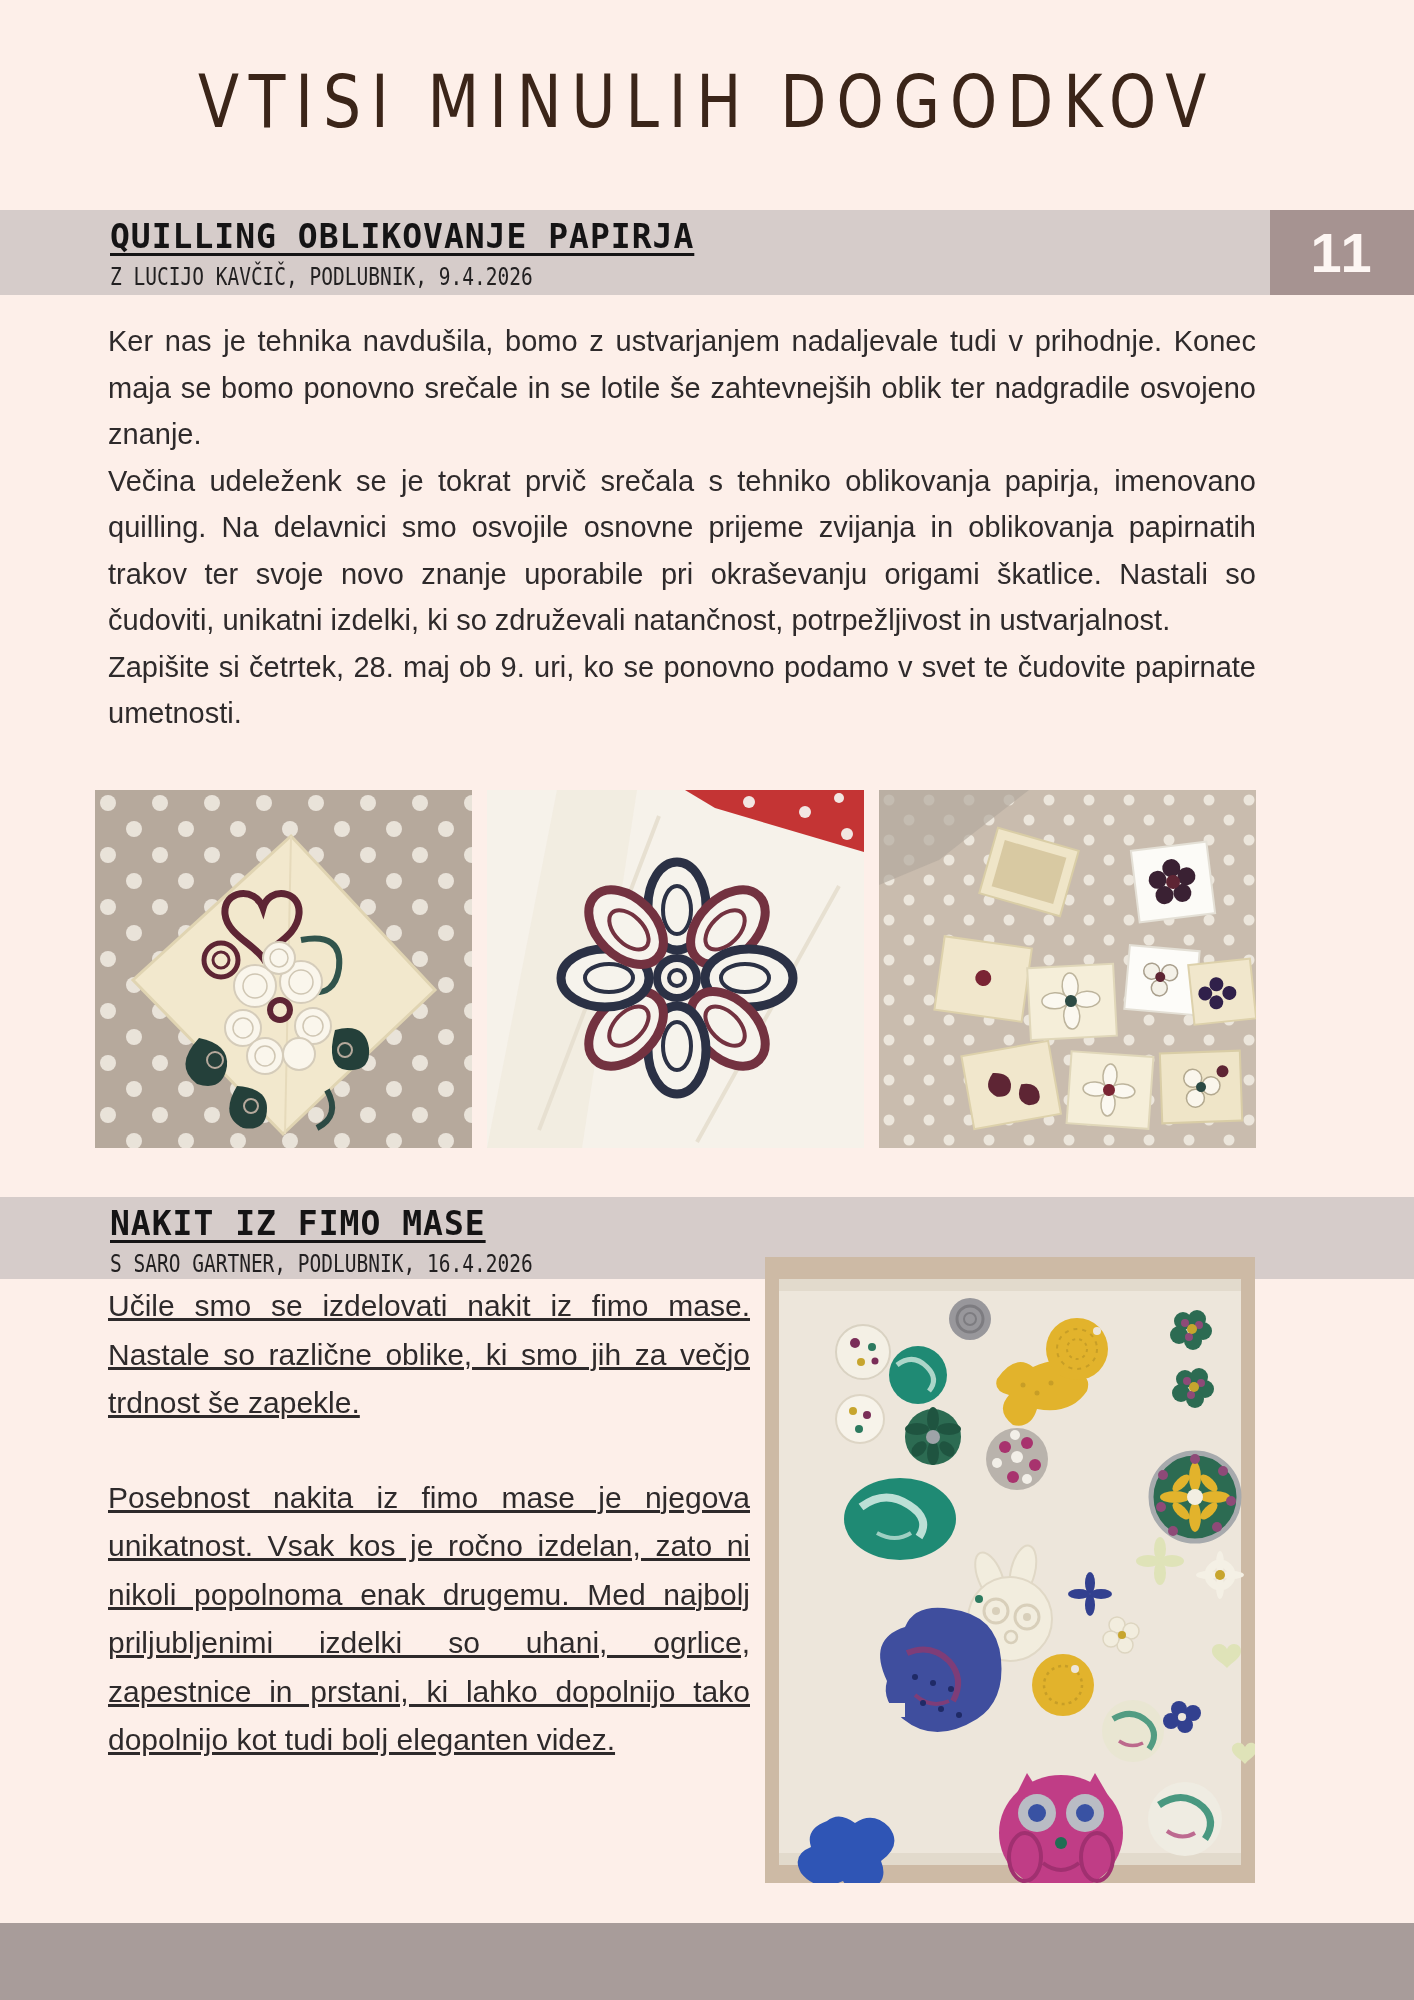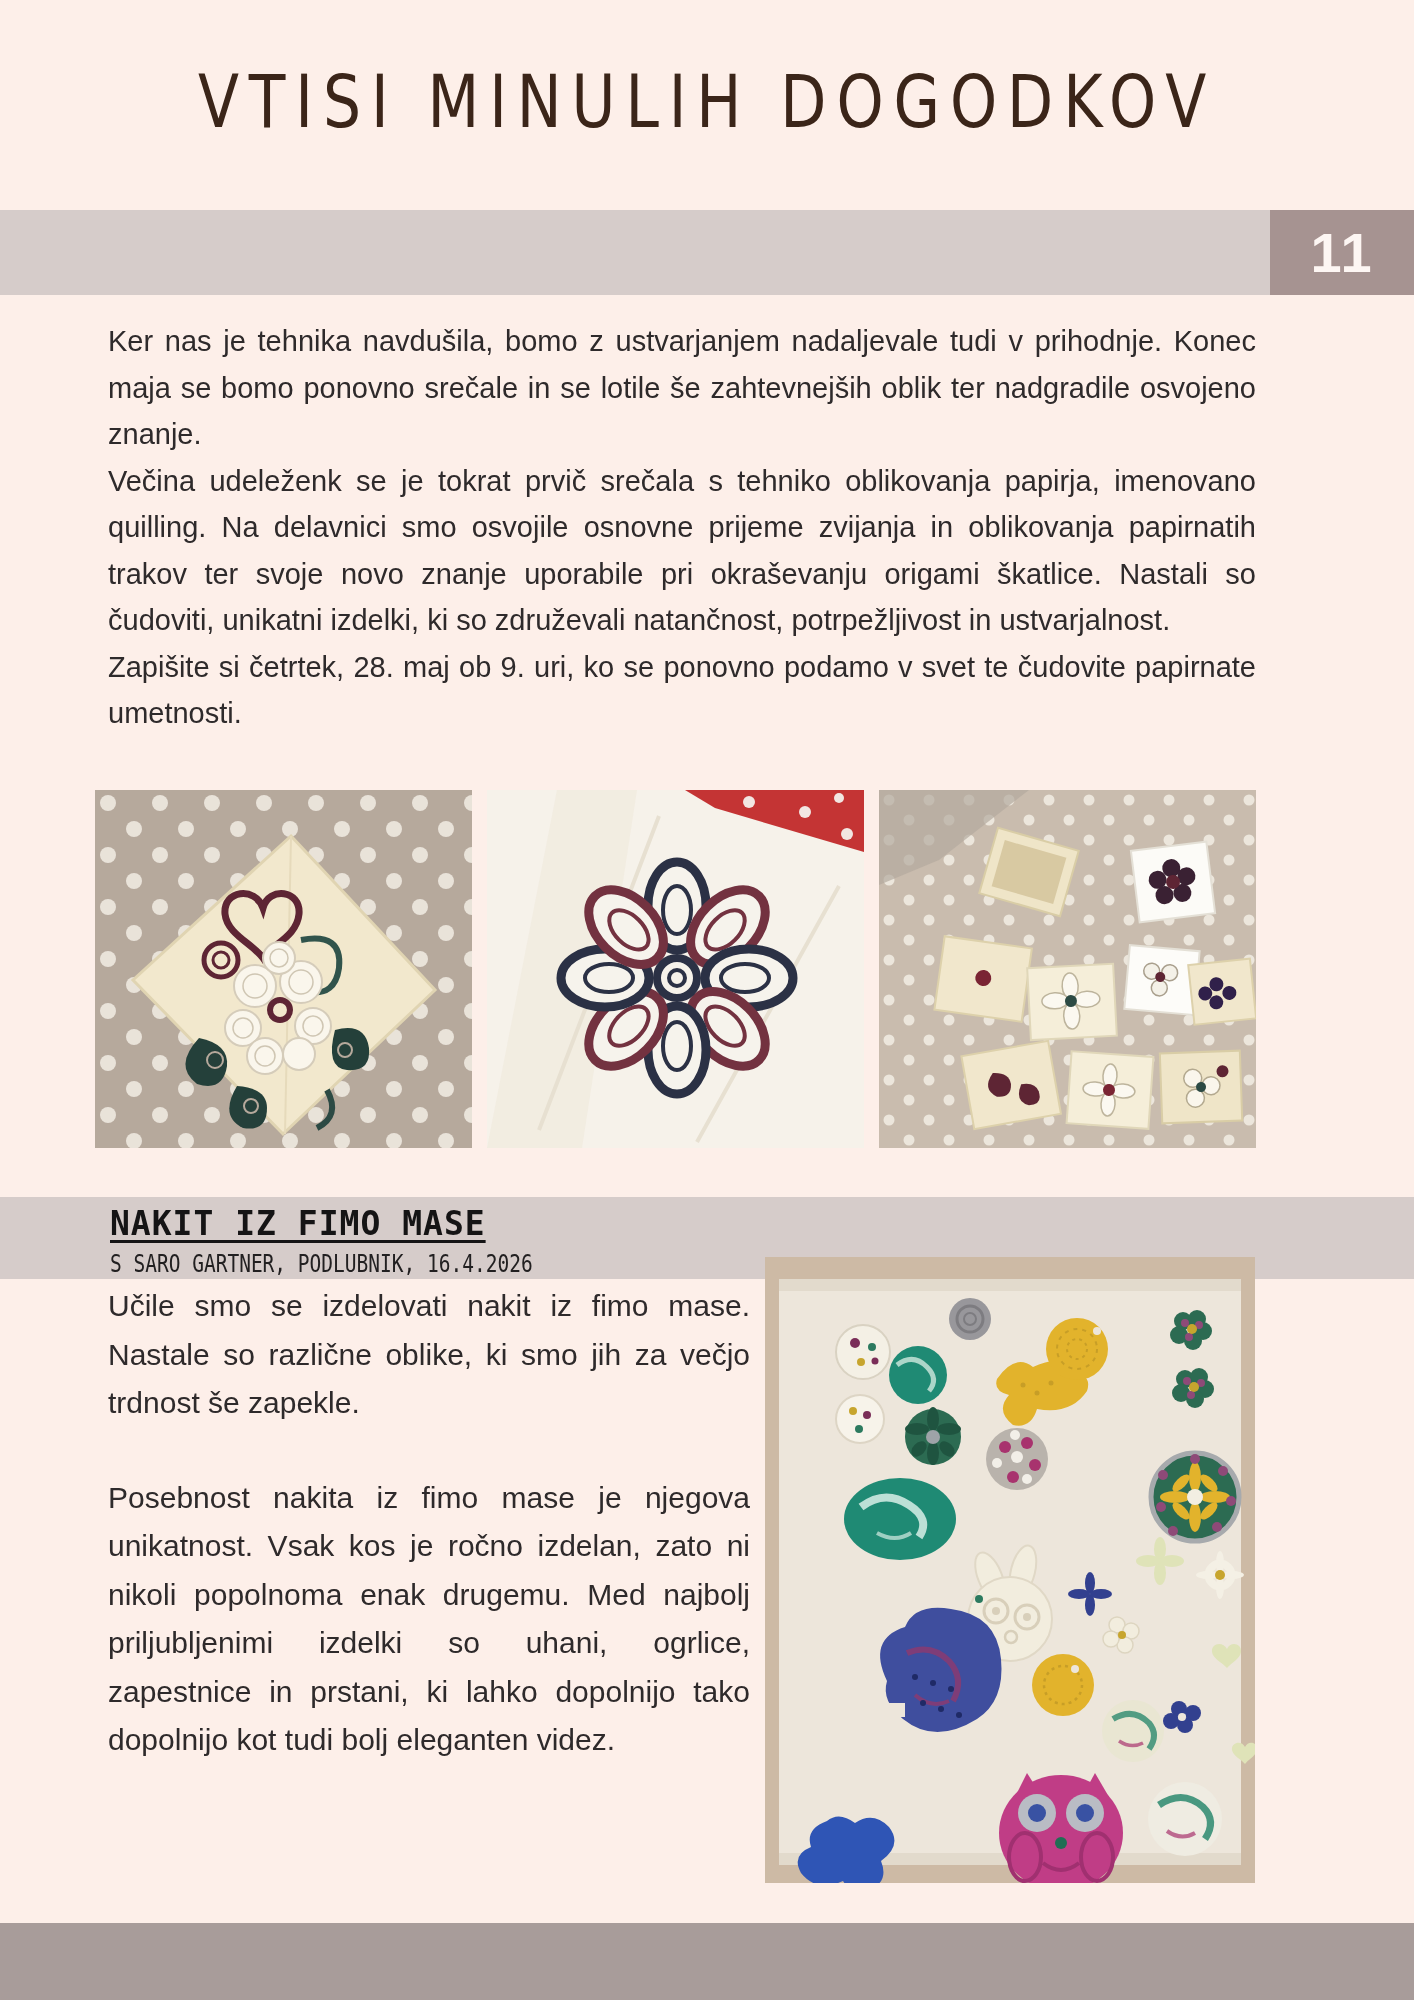--- a/index.html
+++ b/index.html
@@ -41,37 +41,41 @@
   }
   .body1 p,.body2 p{margin:0;}
   .photo-row{
     position:absolute;top:790px;left:95px;width:1161px;height:358px;
     display:flex;gap:15px;
   }
   .photo{margin:0;flex:1;overflow:hidden;}
   .photo svg{display:block;width:100%;height:100%;}
   .body2{
     position:absolute;top:1282px;left:108px;width:642px;
-    font-size:30px;line-height:48.5px;text-align:justify;
+    font-size:30px;line-height:48.5px;text-align:justify;text-decoration:underline;
   }
   .body2 p.gap{margin-bottom:46px;}
   .fimo-photo{position:absolute;top:1257px;left:765px;width:490px;height:626px;margin:0;}
   .fimo-photo svg{display:block;width:100%;height:100%;}
   .bottom-band{position:absolute;top:1923px;left:0;width:100%;height:77px;background:#a89c9a;}
 </style>
 </head>
 <body>
 
 <div class="page">
 
   <div class="title-wrap">
     <h1 class="main-title">VTISI MINULIH DOGODKOV</h1>
   </div>
 
   <div class="band band1">
+    <div class="band-inner">
+      <h2 class="sec-title">QUILLING OBLIKOVANJE PAPIRJA</h2>
+      <div class="sec-sub">Z LUCIJO KAVČIČ, PODLUBNIK, 9.4.2026</div>
+    </div>
     <div class="pagenum">11</div>
   </div>
 
   <div class="body1">
     <p>Ker nas je tehnika navdušila, bomo z ustvarjanjem nadaljevale tudi v prihodnje. Konec maja se bomo ponovno srečale in se lotile še zahtevnejših oblik ter nadgradile osvojeno znanje.</p>
     <p>Večina udeleženk se je tokrat prvič srečala s tehniko oblikovanja papirja, imenovano quilling. Na delavnici smo osvojile osnovne prijeme zvijanja in oblikovanja papirnatih trakov ter svoje novo znanje uporabile pri okraševanju origami škatlice. Nastali so čudoviti, unikatni izdelki, ki so združevali natančnost, potrpežljivost in ustvarjalnost.</p>
     <p>Zapišite si četrtek, 28. maj ob 9. uri, ko se ponovno podamo v svet te čudovite papirnate umetnosti.</p>
   </div>
 
   <div class="photo-row">

